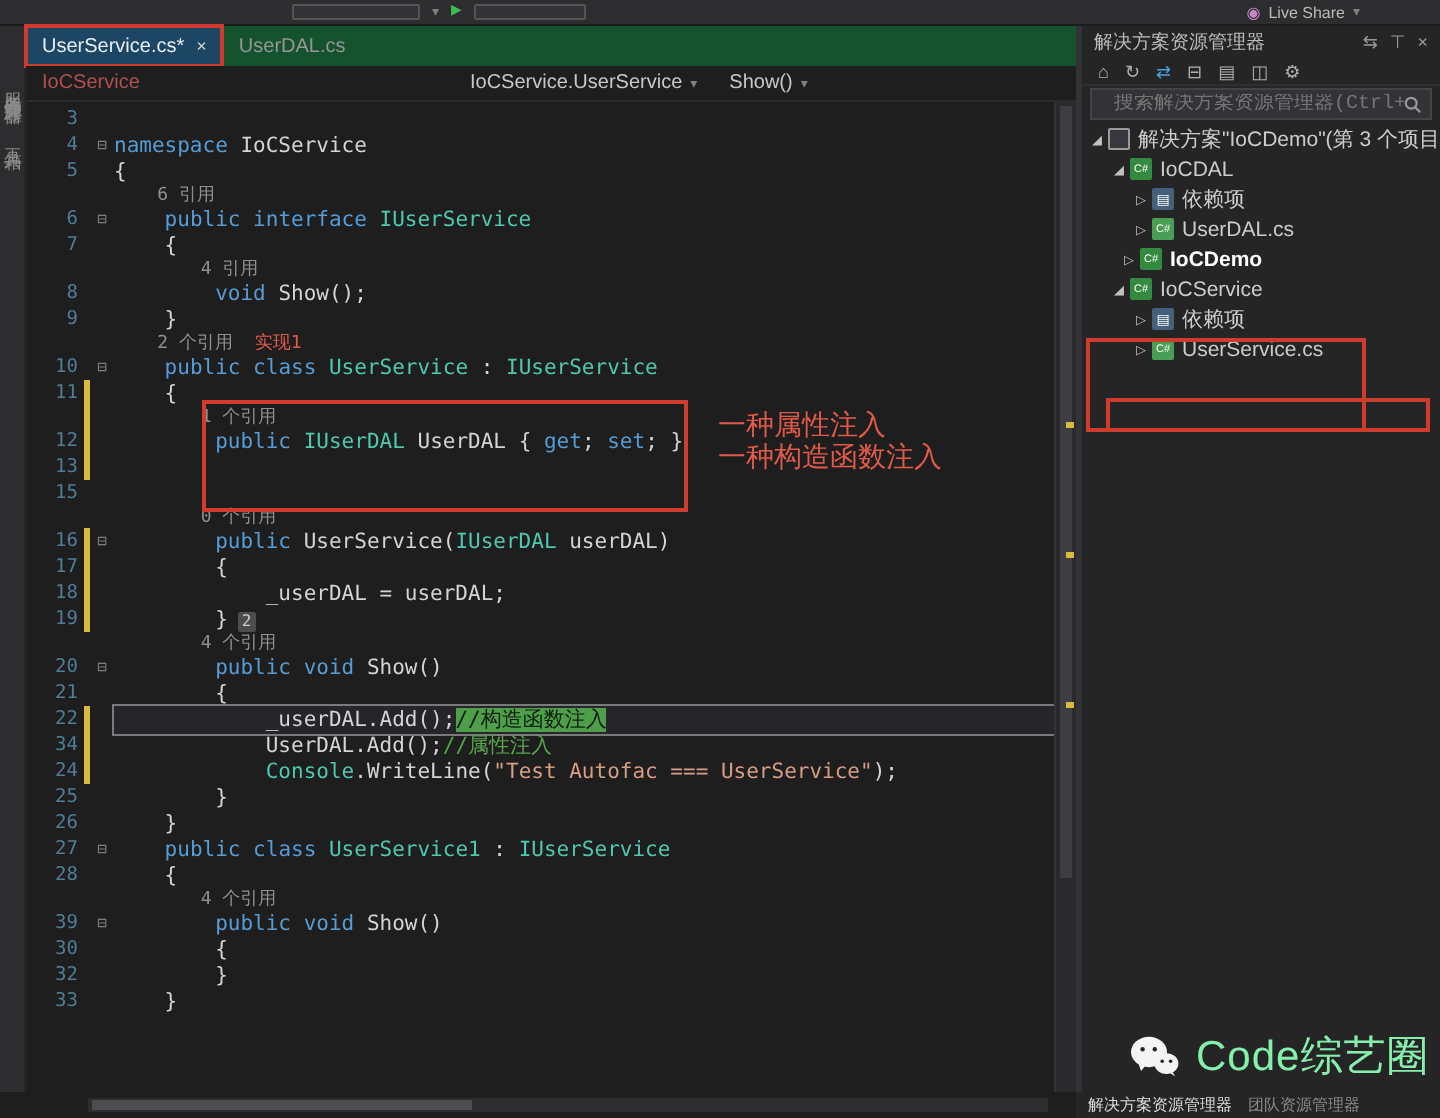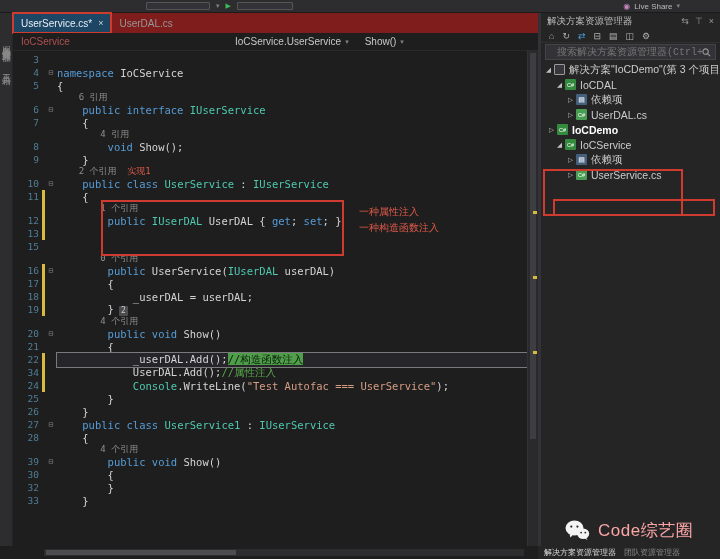--- a/index.html
+++ b/index.html
@@ -16,21 +16,21 @@
   .ls-ico{color:#c586c0;font-size:8px;}
 
   .main{display:flex;height:533px;}
 
   
   .left-rail{width:13px;background:#2d2d30;display:flex;flex-direction:column;align-items:center;padding-top:26px;gap:20px;border-right:1px solid #252525;flex:none;}
   .rail-tab{writing-mode:vertical-rl;font-size:9px;color:#8a8a8a;letter-spacing:1px;white-space:nowrap;}
 
   
   .editor-pane{flex:1;display:flex;flex-direction:column;min-width:0;}
-  .tab-bar{height:20px;background:#7f1d1d;display:flex;align-items:stretch;text-align:center;}
+  .tab-bar{height:20px;background:#14532d;display:flex;align-items:stretch;text-align:center;}
   .tab{display:flex;align-items:center;gap:6px;padding:0 8px;font-size:10px;cursor:default;}
   .tab.active{background:#1c4663;color:#e9edf5;outline:2px solid #cf3b2e;outline-offset:-1px;}
   .tab.inactive{color:#969696;}
   .tab .close{font-size:9px;color:#cfcfcf;}
 
   .nav-bar{height:18px;background:#1e1e1e;border-bottom:1px solid #2a2a2c;display:flex;align-items:center;font-size:10px;color:#c8c8c8;}
   .nav-item{display:flex;align-items:center;gap:4px;padding:0 8px;height:100%;}
   .nav-project{color:#b05050;width:214px;}
   .caret{color:#808080;font-size:7px;}
 
@@ -45,21 +45,21 @@
   .fold{width:12px;text-align:center;color:#7f7f7f;font-size:8px;flex:none;}
   .ltext{white-space:pre;flex:1;min-width:0;}
   .row.sel .ltext{outline:1px solid #7a7a7a;background:rgba(70,70,85,.22);}
   .tk-kw{color:#569cd6}.tk-ty{color:#4ec9b0}.tk-pl{color:#d4d4d4}
   .tk-st{color:#d69d85}.tk-cm{color:#57a64a}.tk-ln{color:#8f8f8f}.tk-rd{color:#e05a4a}
   .tk-cmh{background:#4f9e4a;color:#0d1f0d;}
   .badge{display:inline-block;background:#4d4d50;color:#ccc;font-size:8px;line-height:10px;padding:0 2px;margin-left:5px;border-radius:1px;}
 
   .anno-box{position:absolute;border:2px solid #cf3b2e;pointer-events:none;}
   .anno-code{left:88px;top:149px;width:243px;height:56px;}
-  .anno-notes{position:absolute;left:346px;top:153px;color:#e05a4a;font-size:10px;line-height:16px;pointer-events:none;font-family:"Liberation Sans",sans-serif;}
+  .anno-notes{position:absolute;left:346px;top:153px;color:#e05a4a;font-size:14px;line-height:16px;pointer-events:none;font-family:"Liberation Sans",sans-serif;}
 
   .vscroll{width:11px;background:#2a2a2d;border-left:1px solid #333;position:relative;flex:none;}
   .vthumb{position:absolute;top:2px;left:2px;right:2px;height:78%;background:#3e3e42;}
   .vtick{position:absolute;right:1px;width:4px;height:3px;background:#d7ba3e;}
 
   
   .solution{width:182px;background:#252526;border-left:3px solid #333337;position:relative;display:flex;flex-direction:column;flex:none;}
   .se-title{height:16px;display:flex;align-items:center;padding:0 6px;color:#bbb;font-size:9.5px;}
   .se-title .icons{margin-left:auto;display:flex;gap:6px;color:#999;font-size:9px;}
   .se-toolbar{height:14px;display:flex;gap:8px;align-items:center;padding:0 8px;color:#b0b0b0;font-size:9px;border-bottom:1px solid #2f2f33;}
@@ -72,21 +72,21 @@
   .arrow{width:11px;text-align:center;color:#c0c0c0;font-size:6.5px;flex:none;}
   .ticon{width:11px;height:11px;flex:none;margin-right:4px;display:flex;align-items:center;justify-content:center;font-size:5.5px;border-radius:1px;color:#fff;}
   .ticon.solution{border:1px solid #9b9b9b;background:#37373d;}
   .ticon.csproj{background:#348a3e;}
   .ticon.csfile{background:#4a9e54;}
   .ticon.deps{background:#44607d;font-size:7px;}
   .tlabel{overflow:hidden;text-overflow:clip;}
   .anno-tree-outer{left:2px;top:108px;width:140px;height:47px;}
   .anno-tree-inner{left:12px;top:138px;width:162px;height:17px;}
 
-  .watermark{position:absolute;bottom:4px;left:24px;display:flex;align-items:center;gap:8px;color:#fca5a5;font-size:17px;letter-spacing:.5px;}
+  .watermark{position:absolute;bottom:4px;left:24px;display:flex;align-items:center;gap:8px;color:#86efac;font-size:21px;letter-spacing:.5px;}
 
   
   .bottom-strip{height:13px;display:flex;}
   .bs-left{width:538px;background:#1e1e1e;position:relative;flex:none;}
   .hscroll{position:absolute;left:44px;right:14px;top:3px;height:7px;background:#2d2d30;}
   .hthumb{position:absolute;left:2px;top:1px;width:190px;height:5px;background:#4d4d50;}
   .bs-right{flex:1;background:#252526;display:flex;align-items:center;gap:8px;padding:0 6px;font-size:8px;}
   .bs-tab-active{color:#dcdcdc;}
   .bs-tab{color:#8a8a8a;}
 </style>
@@ -412,21 +412,21 @@
         <div class="tree-row" style="padding-left: 24px;">
           <span class="arrow">▷</span>
           <span class="ticon deps">▤</span>
           <span class="tlabel">依赖项</span>
         </div>
         <div class="tree-row" style="padding-left: 24px;">
           <span class="arrow">▷</span>
           <span class="ticon csfile">C#</span>
           <span class="tlabel">UserDAL.cs</span>
         </div>
-        <div class="tree-row bold" style="padding-left: 5px;">
+        <div class="tree-row bold" style="padding-left: 18px;">
           <span class="arrow">▷</span>
           <span class="ticon csproj">C#</span>
           <span class="tlabel">IoCDemo</span>
         </div>
         <div class="tree-row" style="padding-left: 13px;">
           <span class="arrow">◢</span>
           <span class="ticon csproj">C#</span>
           <span class="tlabel">IoCService</span>
         </div>
         <div class="tree-row" style="padding-left: 24px;">

